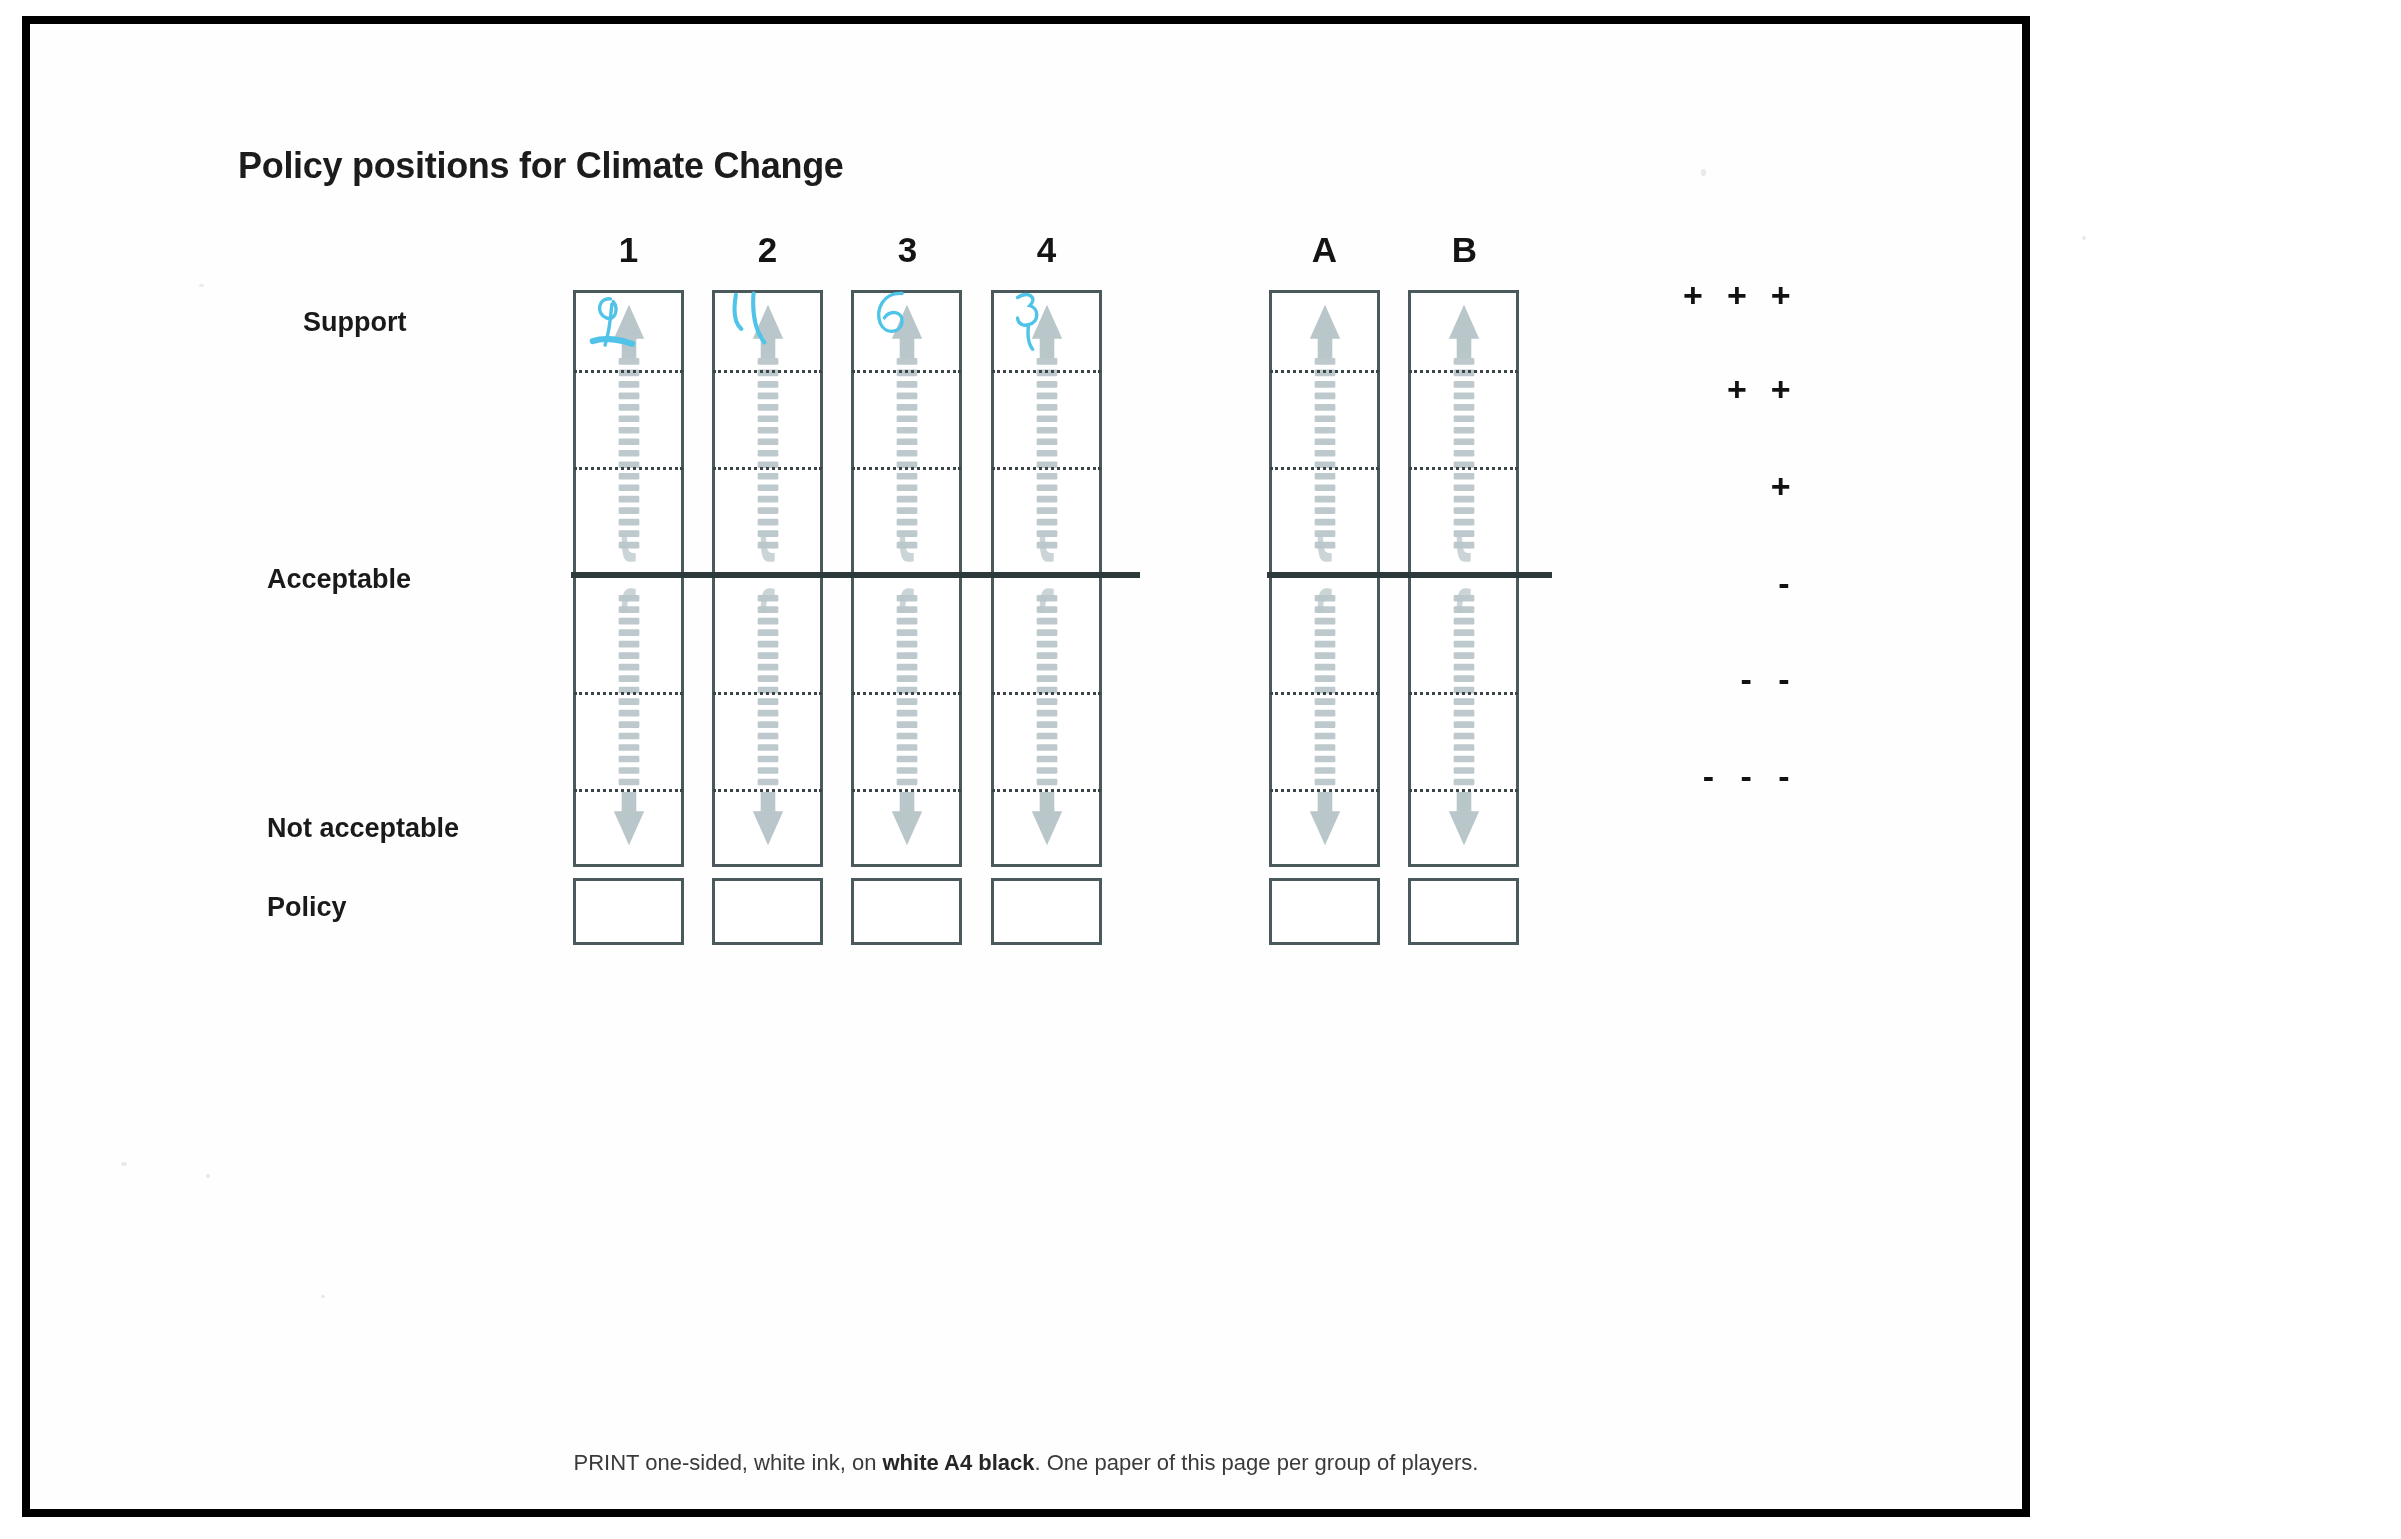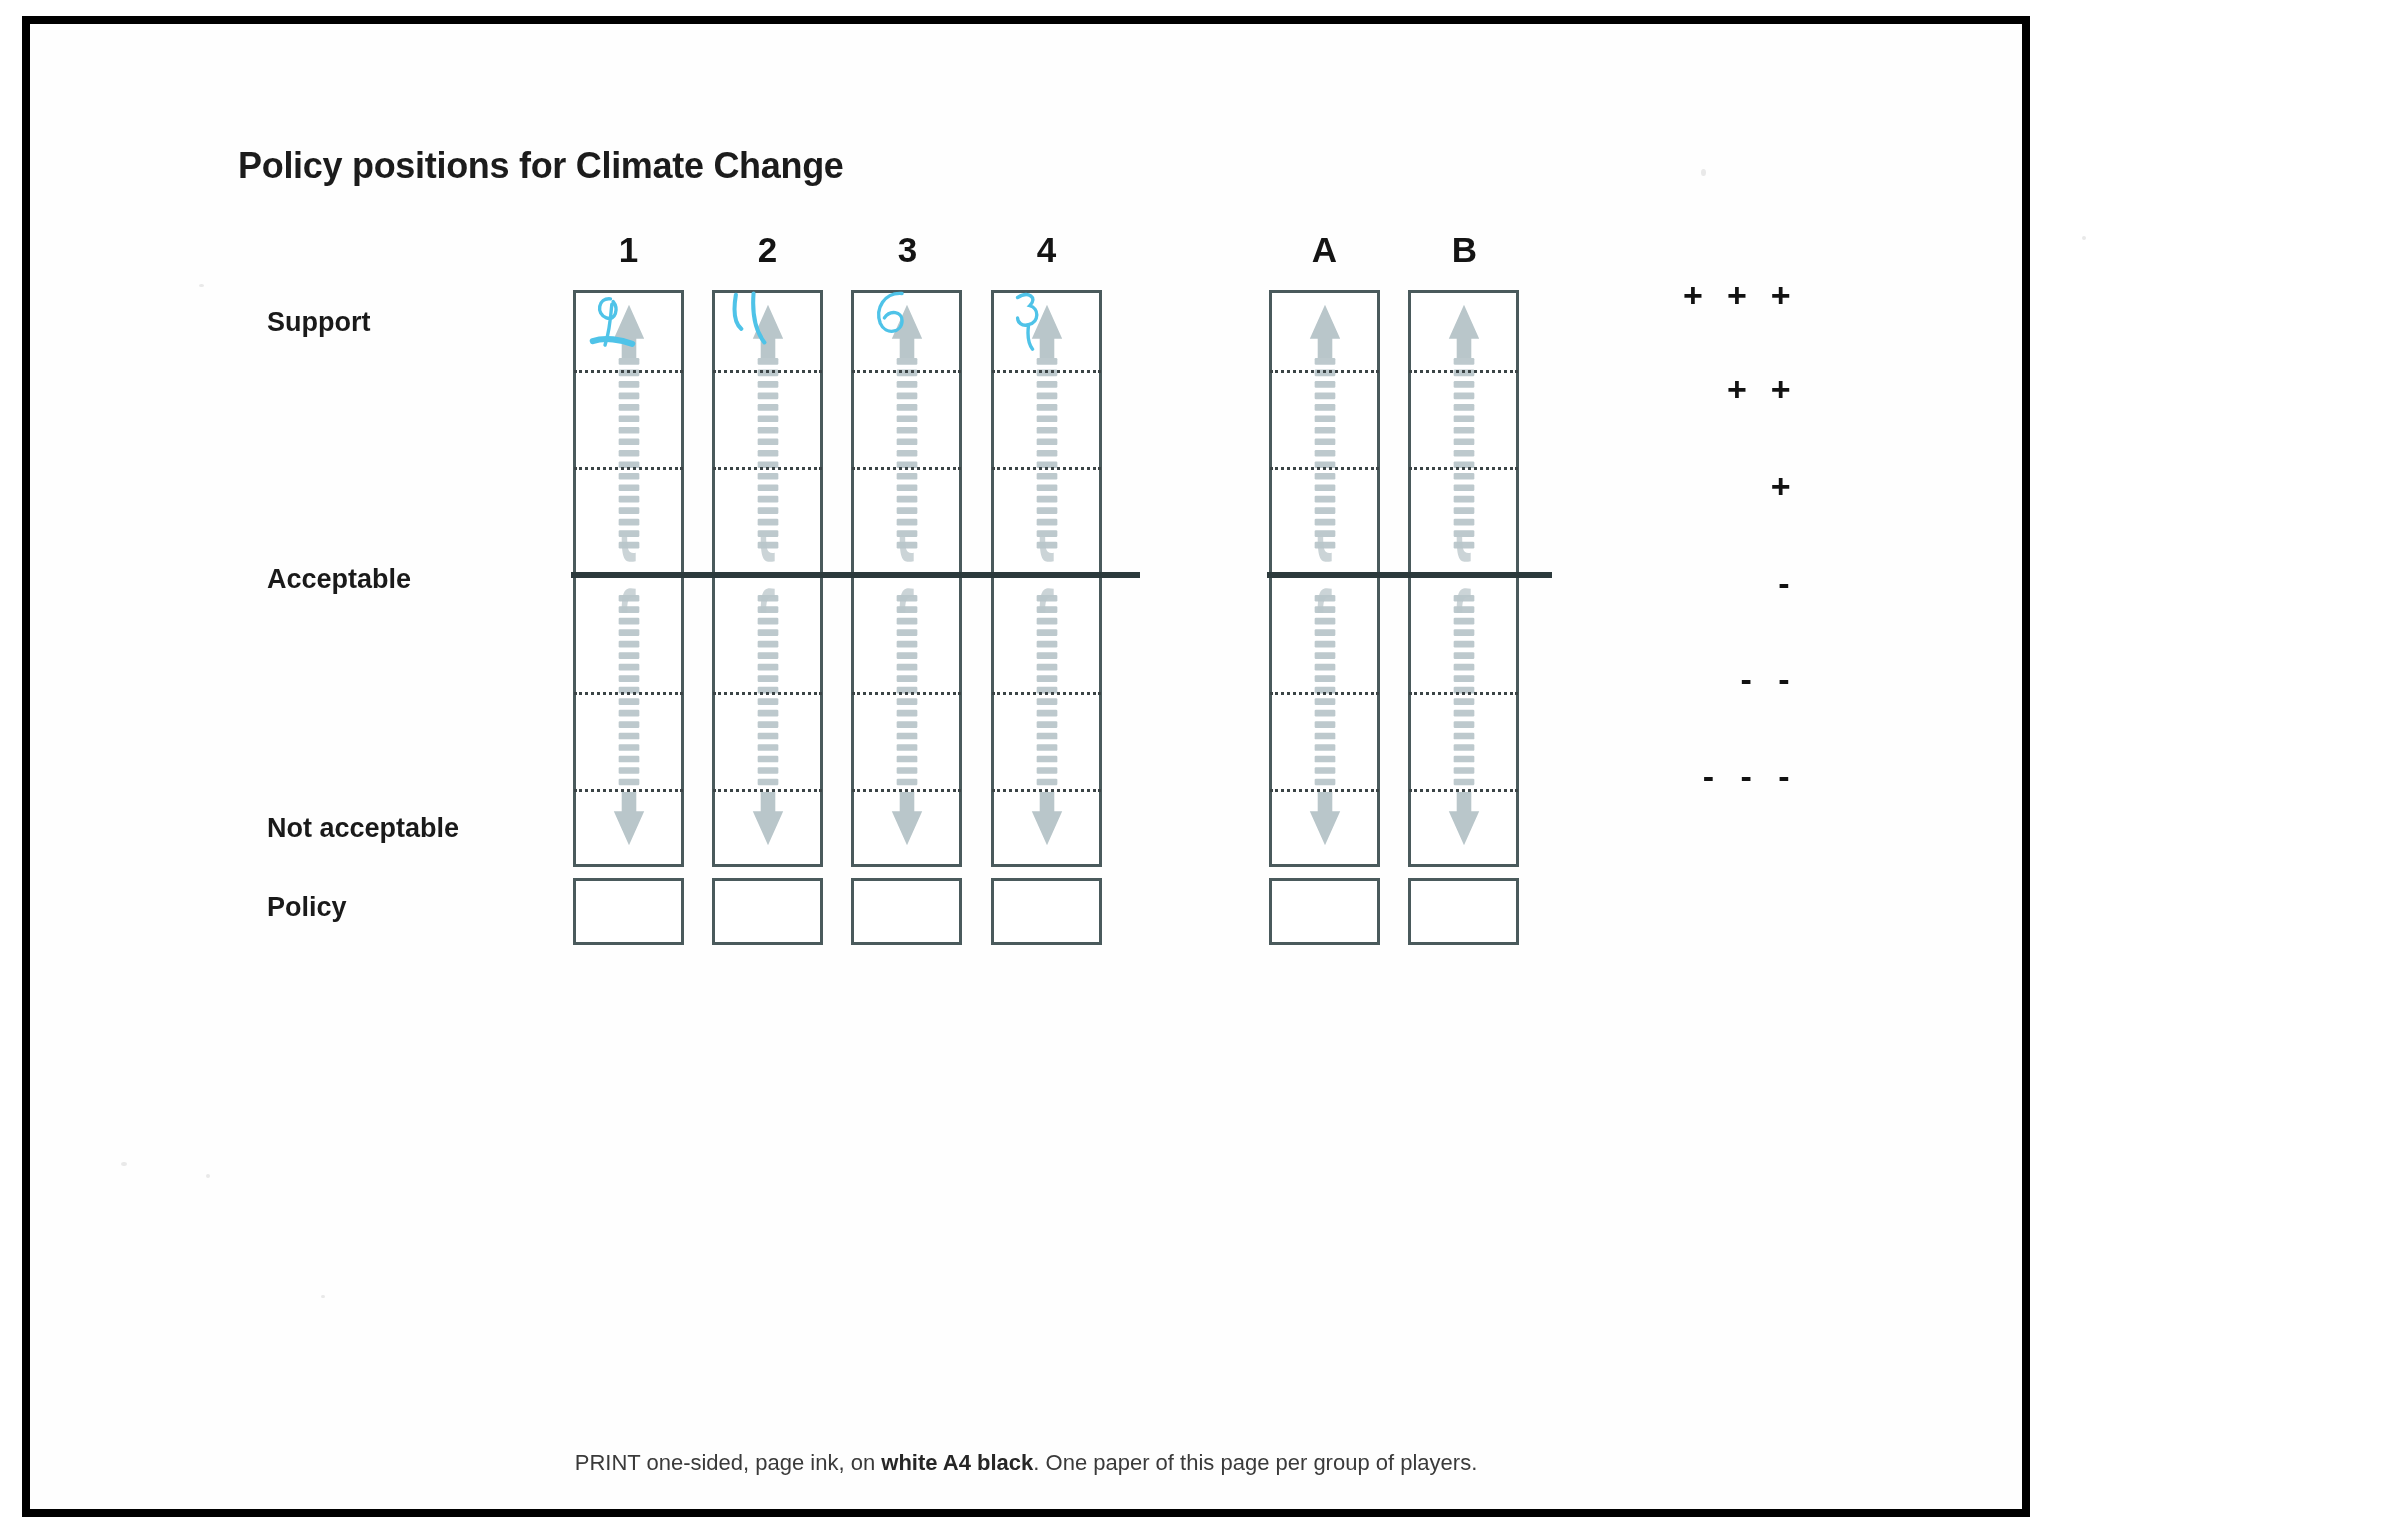--- a/index.html
+++ b/index.html
@@ -47,21 +47,21 @@
 
   
   .row-label {
     position: absolute;
     font-size: 27px;
     font-weight: bold;
     color: #1a1a1a;
     white-space: nowrap;
     left: 237px;
   }
-  #label-support      { top: 283px; }
+  #label-support      { top: 283px; margin-left: 36px; }
   #label-acceptable   { top: 540px; }
   #label-notaccept    { top: 789px; }
   #label-abstain      { top: 868px; }
 
   
   .col-header {
     position: absolute;
     top: 206px;
     width: 115px;
     text-align: center;
@@ -548,18 +548,18 @@
     <div id="legend">
         <div class="legend-row" style="top: 0px;">+ + +</div>
         <div class="legend-row" style="top: 94px;">+ +</div>
         <div class="legend-row" style="top: 191px;">+</div>
         <div class="legend-row neg" style="top: 288px;">-</div>
         <div class="legend-row neg" style="top: 384px;">- -</div>
         <div class="legend-row neg" style="top: 481px;">- - -</div>
       </div>
 
     <div id="footer-note">
-      <span>PRINT one-sided, page ink, on </span><b>white A4 black</b><span>. One paper of this page per group of players.</span>
+      <span>PRINT one-sided, white ink, on </span><b>white A4 black</b><span>. One paper of this page per group of players.</span>
     </div>
 
   </div>
 </div>
 
 
 </body></html>

